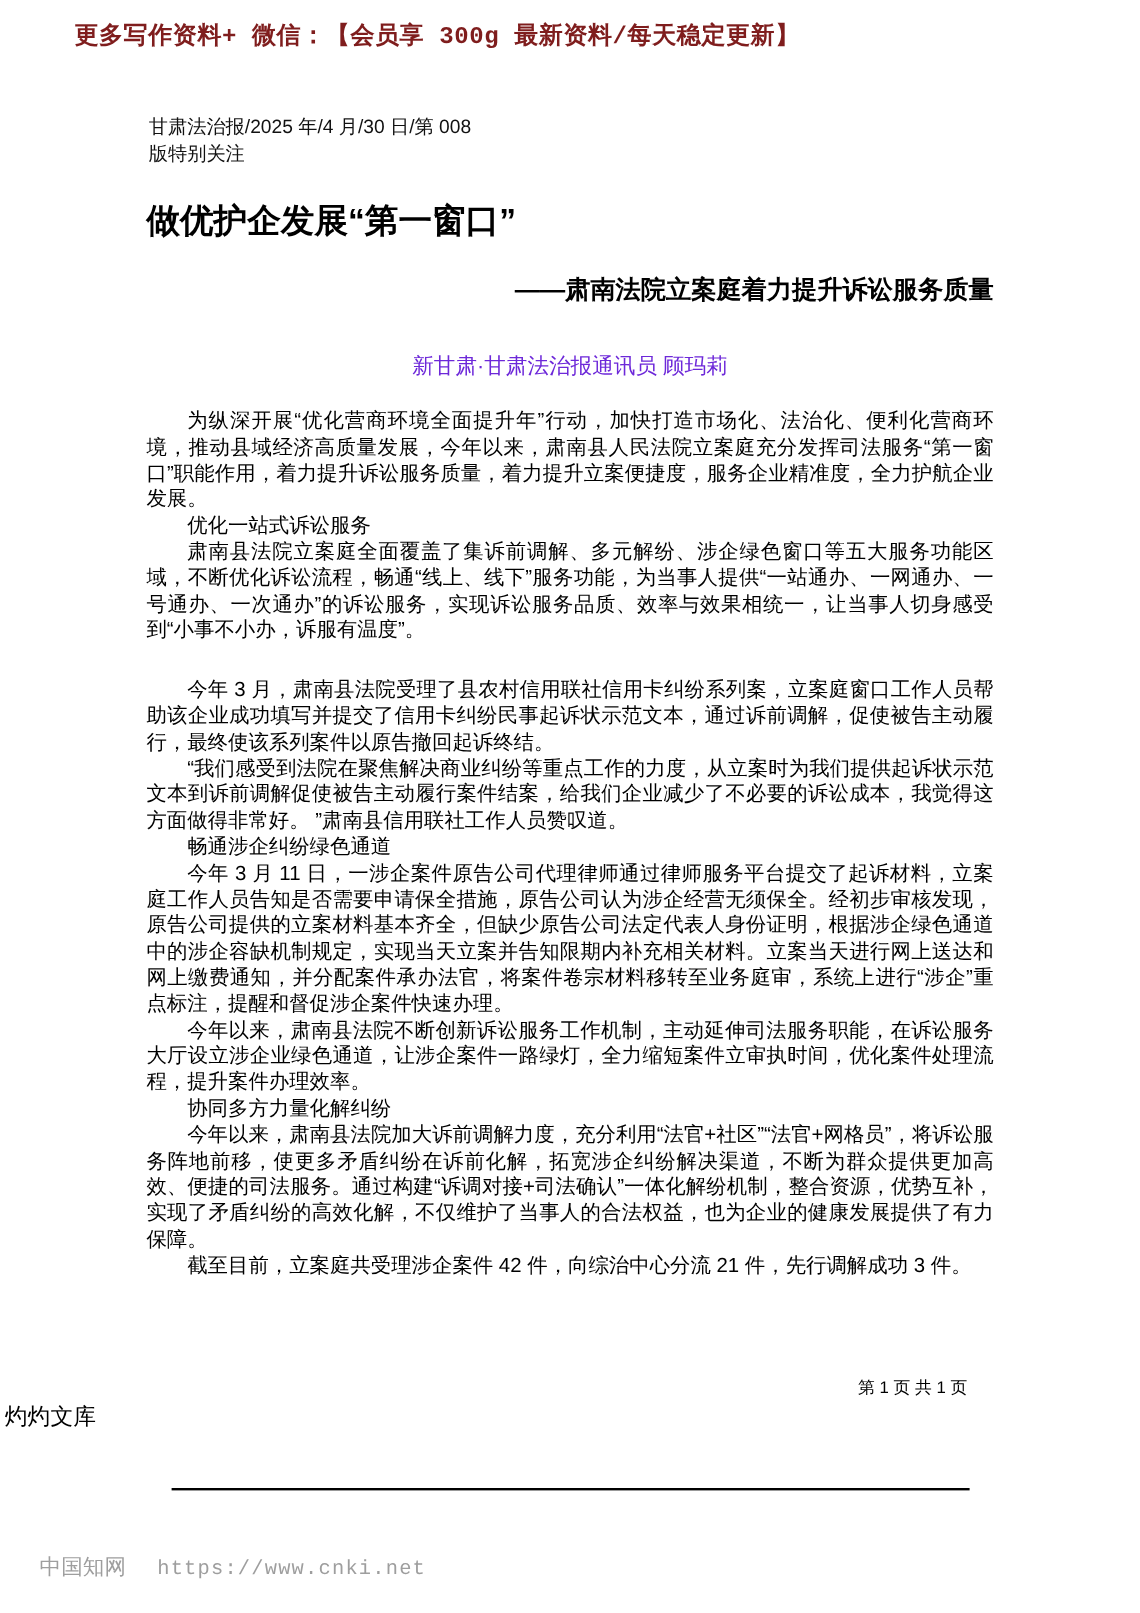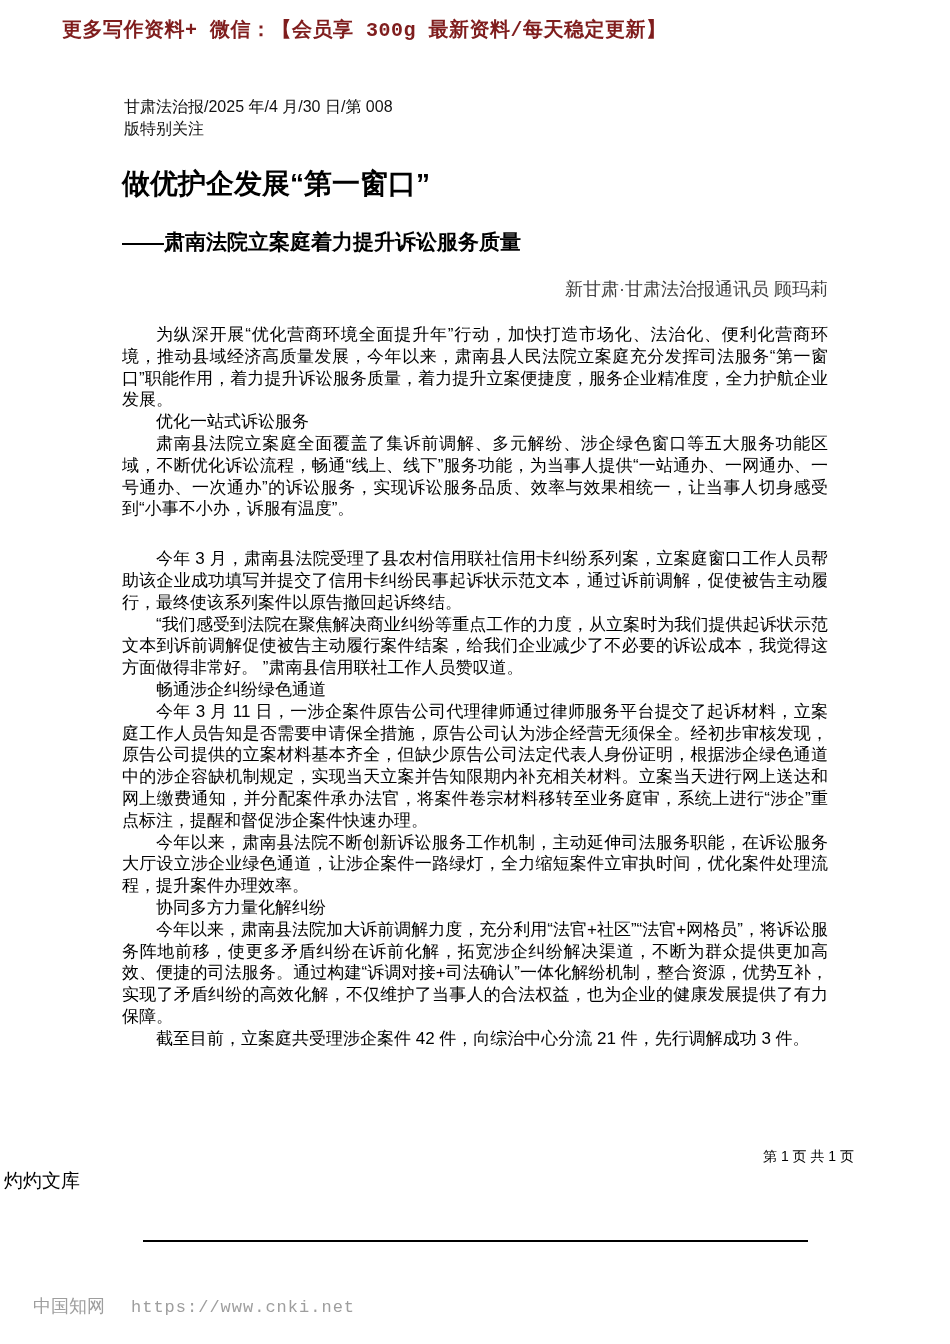--- a/index.html
+++ b/index.html
@@ -15,32 +15,32 @@
     position:absolute;left:124px;top:96px;width:420px;
     font-size:16px;line-height:22px;color:#111;
   }
   .content{
     position:absolute;left:122px;top:160px;width:706px;
   }
   .title{
     font-size:28px;font-weight:bold;margin:8px 0 0 0;line-height:32px;color:#000;
   }
   .subtitle{
-    text-align:left;font-size:21px;font-weight:bold;margin-top:30px;line-height:24px;color:#000;
+    text-align:right;font-size:21px;font-weight:bold;margin-top:30px;line-height:24px;color:#000;
   }
   .byline{
-    text-align:right;font-size:18px;margin-top:24px;line-height:22px;color:#404040;
+    text-align:center;font-size:18px;margin-top:40px;line-height:22px;color:#6d28d9;
   }
   .body-text{
     margin-top:24px;font-size:17px;line-height:21.8px;text-align:justify;color:#000;
   }
   .para,.subhead{text-indent:2em;margin:0;}
   .spacer{height:28px;}
   .page-indicator{
-    position:absolute;left:715px;top:1148px;font-size:14px;color:#000;margin-left:48px;
+    position:absolute;left:715px;top:1148px;font-size:14px;color:#000;
   }
   .library-mark{
     position:absolute;left:4px;top:1168px;font-size:19px;color:#000;
   }
   .divider{
     position:absolute;left:143px;top:1240px;width:665px;height:2px;background:#000;
   }
   .cnki-watermark{
     position:absolute;left:33px;top:1294px;font-size:18px;
   }

